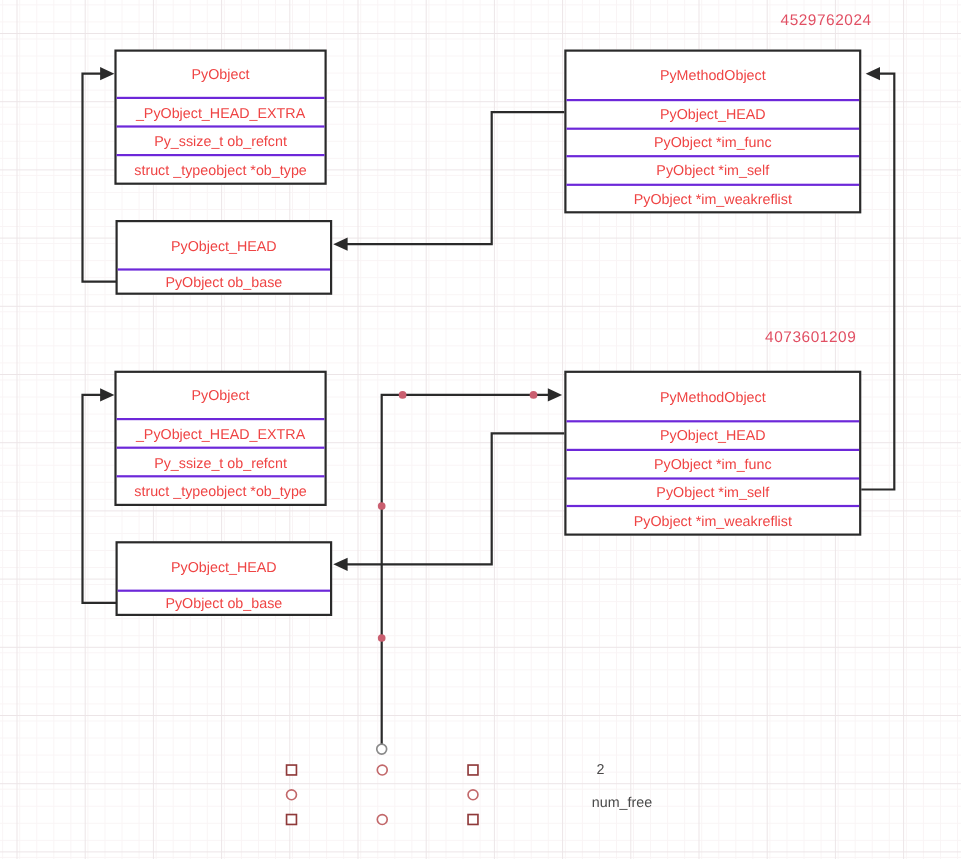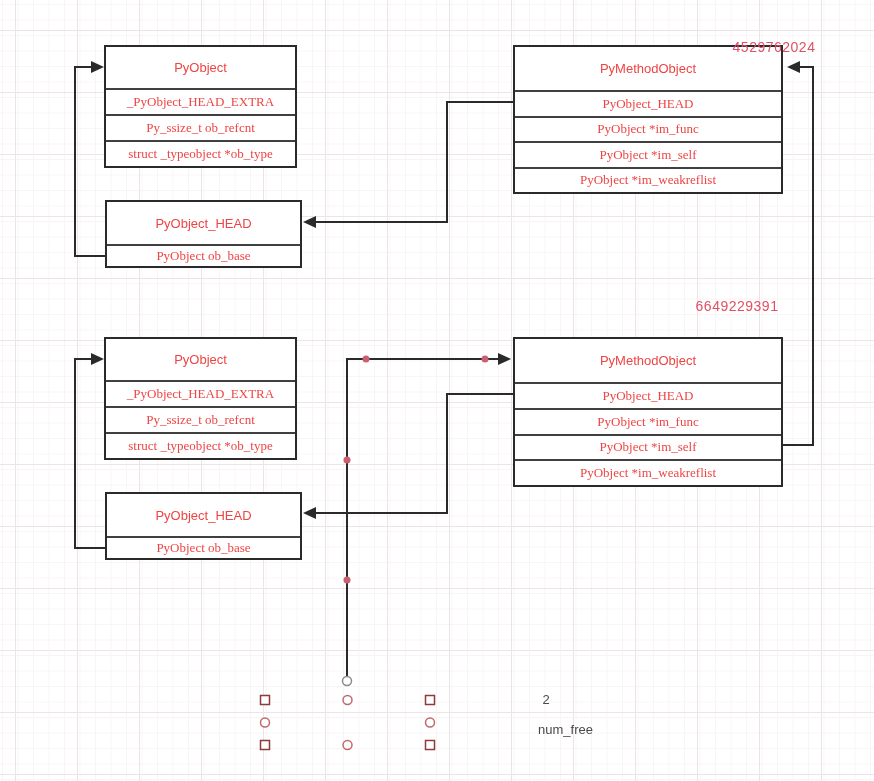--- a/index.html
+++ b/index.html
@@ -23,22 +23,21 @@
     position:absolute;background:#fff;border:2px solid #2a2a2a;
     display:flex;flex-direction:column;box-sizing:border-box;
     color:#ef4444;font-size:13px;
   }
   .node .title{
     display:flex;align-items:center;justify-content:center;
     flex:0 0 auto;
   }
   .node .row{
     flex:1 1 0;display:flex;align-items:center;justify-content:center;
-    border-top:2px solid #404040;
-    font-family:Liberation Serif, serif;
+    border-top:2px solid #6d28d9;
   }
   #node-pyobject-top   {left:104px;top:45px;width:193px;height:123px;}
   #node-pyobject-top .title{height:41px;}
   #node-pymethod-top   {left:513px;top:45px;width:270px;height:149px;}
   #node-pymethod-top .title{height:43px;}
   #node-pyhead-top     {left:105px;top:200px;width:197px;height:68px;}
   #node-pyhead-top .title{height:42px;}
   #node-pyobject-bot   {left:104px;top:337px;width:193px;height:123px;}
   #node-pyobject-bot .title{height:41px;}
   #node-pymethod-bot   {left:513px;top:337px;width:270px;height:150px;}
@@ -48,21 +47,21 @@
   #node-freelist{
     position:absolute;left:265px;top:700px;width:165px;height:45px;
     background:#fff;border:2px solid #332525;box-sizing:border-box;
     display:flex;align-items:center;justify-content:center;
     color:#3a3a3a;font-size:13px;
   }
   .addr{
     position:absolute;width:96px;text-align:center;
     font-size:14px;color:#e14f63;letter-spacing:0.5px;
   }
-  #addr-top{left:726px;top:10px;margin-top:29px;}
+  #addr-top{left:703px;top:10px;}
   #addr-mid{left:689px;top:298px;}
   .small-label{position:absolute;font-size:13px;color:#4a4a4a;}
   #label-count{left:528px;top:692px;width:36px;text-align:center;}
   #label-numfree{left:538px;top:722px;}
   #overlay{position:absolute;inset:0;z-index:5;pointer-events:none;}
 </style>
 </head>
 <body>
 
 <div id="canvas">
@@ -102,21 +101,21 @@
     <div class="row">PyObject *im_weakreflist</div>
   </div>
 
   <div class="node" id="node-pyhead-bot">
     <div class="title">PyObject_HEAD</div>
     <div class="row">PyObject ob_base</div>
   </div>
 
 
   <div class="addr" id="addr-top">4529762024</div>
-  <div class="addr" id="addr-mid">6649229391</div>
+  <div class="addr" id="addr-mid">4073601209</div>
 
   <div class="small-label" id="label-count">2</div>
   <div class="small-label" id="label-numfree">num_free</div>
 
   <svg id="overlay" width="874" height="781" viewBox="0 0 874 781">
 
     <g>
       <path d="M 106 256 L 75 256 L 75 67 L 94 67" fill="none" stroke="#2a2a2a" stroke-width="2"></path>
       <polygon points="104,67 91,61 91,73" fill="#2a2a2a"></polygon>
     </g>

